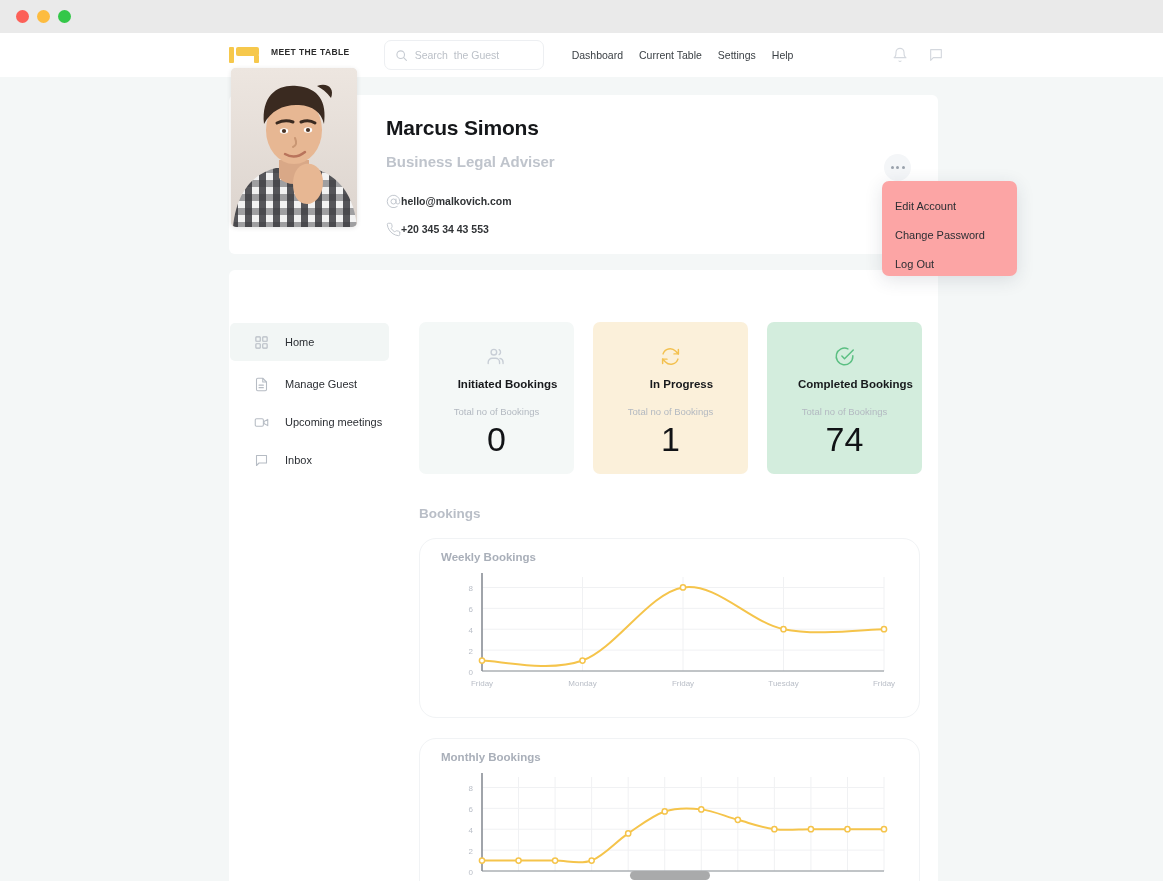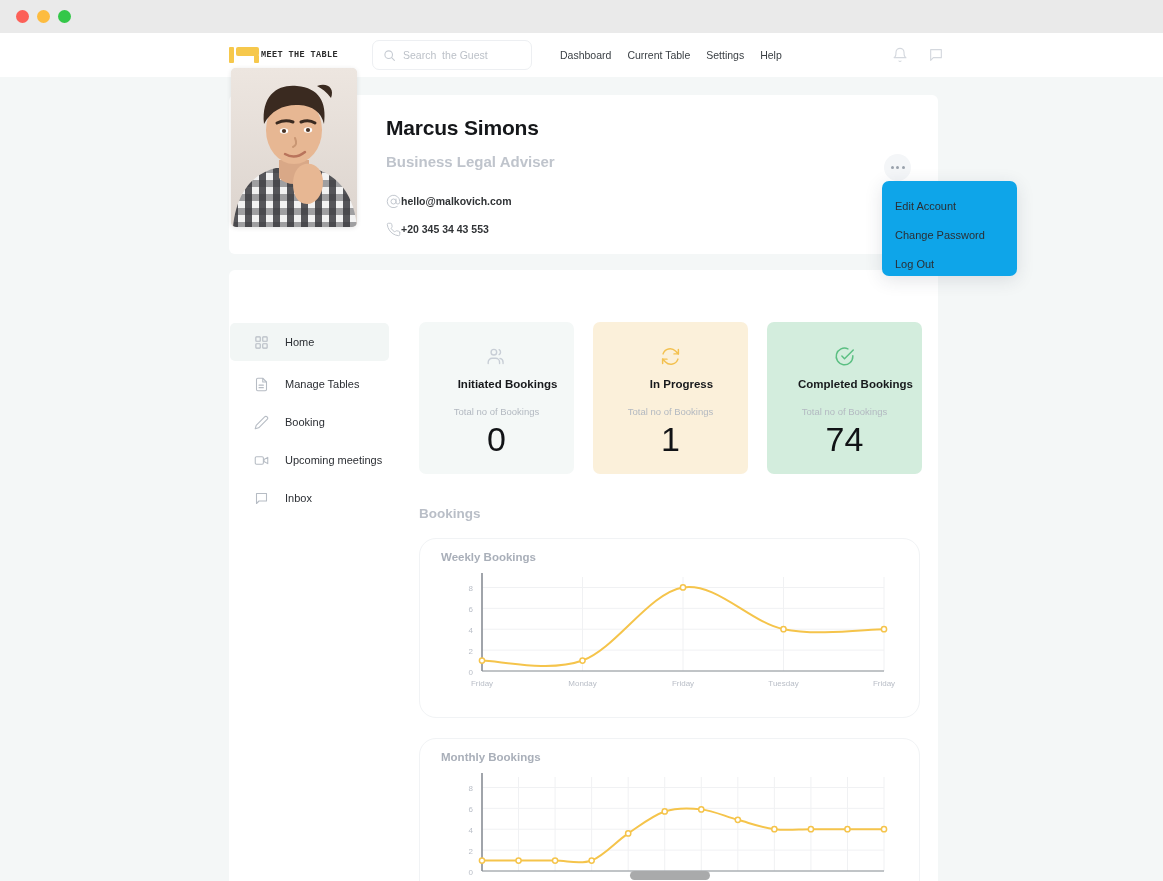--- a/index.html
+++ b/index.html
@@ -36,23 +36,22 @@
   }
 
   
   .header {
     position: absolute; left: 0; top: 0;
     width: 1163px; height: 44px;
     background: #FFFFFF;
     display: flex; align-items: center;
   }
   .brand {
-    display: flex; align-items: center; gap: 2px;
+    display: flex; align-items: flex-start; gap: 12px;
     margin-left: 229px;
-    font-family: Liberation Mono, monospace;
   }
   .brand-mark { width: 30px; height: 16px; position: relative; }
   .brand-mark .leg {
     position: absolute; left: 0; top: 0;
     width: 5px; height: 16px; background: #F6C84C; border-radius: 1px;
   }
   .brand-mark .top {
     position: absolute; left: 7px; top: 0;
     width: 23px; height: 9px; background: #F6C84C; border-radius: 2px;
   }
@@ -123,21 +122,21 @@
     background: #F4F6F8;
     display: flex; align-items: center; justify-content: center; gap: 2.5px;
     border: none; cursor: pointer;
   }
   .dots-btn span { width: 3px; height: 3px; border-radius: 50%; background: #9AA2AC; }
 
   
   .dropdown {
     position: absolute; left: 882px; top: 148px;
     width: 135px; height: 95px;
-    background: #0ea5e9; border-radius: 7px;
+    background: #fca5a5; border-radius: 7px;
     box-shadow: 0 4px 18px rgba(40,50,70,0.13);
     padding: 10px 0;
     z-index: 40;
   }
   .dd-item {
     height: 29px; display: flex; align-items: center;
     padding-left: 13px; font-size: 11px; color: #2B2E33; cursor: pointer;
     white-space: nowrap;
   }
 
@@ -348,29 +347,23 @@
           <span>Home</span>
         </div>
 
         <div class="side-item" style="margin-top:4px">
           <svg class="si" viewBox="0 0 24 24" fill="none" stroke="#B6BCC4" stroke-width="1.7">
             <path d="M14 2H6a2 2 0 0 0-2 2v16a2 2 0 0 0 2 2h12a2 2 0 0 0 2-2V8z" stroke-linejoin="round"></path>
             <polyline points="14 2 14 8 20 8" stroke-linejoin="round"></polyline>
             <line x1="8" y1="13" x2="15" y2="13" stroke-linecap="round"></line>
             <line x1="8" y1="17" x2="15" y2="17" stroke-linecap="round"></line>
           </svg>
-          <span>Manage Tables</span>
-        </div>
-
-        <div class="side-item">
-          <svg class="si" viewBox="0 0 24 24" fill="none" stroke="#B6BCC4" stroke-width="1.7">
-            <path d="M17 3a2.8 2.8 0 0 1 4 4L7.5 20.5 2 22l1.5-5.5z" stroke-linejoin="round"></path>
-          </svg>
-          <span>Booking</span>
-        </div>
+          <span>Manage Guest</span>
+        </div>
+
 
         <div class="side-item">
           <svg class="si" viewBox="0 0 24 24" fill="none" stroke="#B6BCC4" stroke-width="1.7">
             <rect x="2" y="6" width="13" height="12" rx="2"></rect>
             <polygon points="16 10.5 22 7 22 17 16 13.5" stroke-linejoin="round"></polygon>
           </svg>
           <span>Upcoming meetings</span>
         </div>
 
         <div class="side-item">

